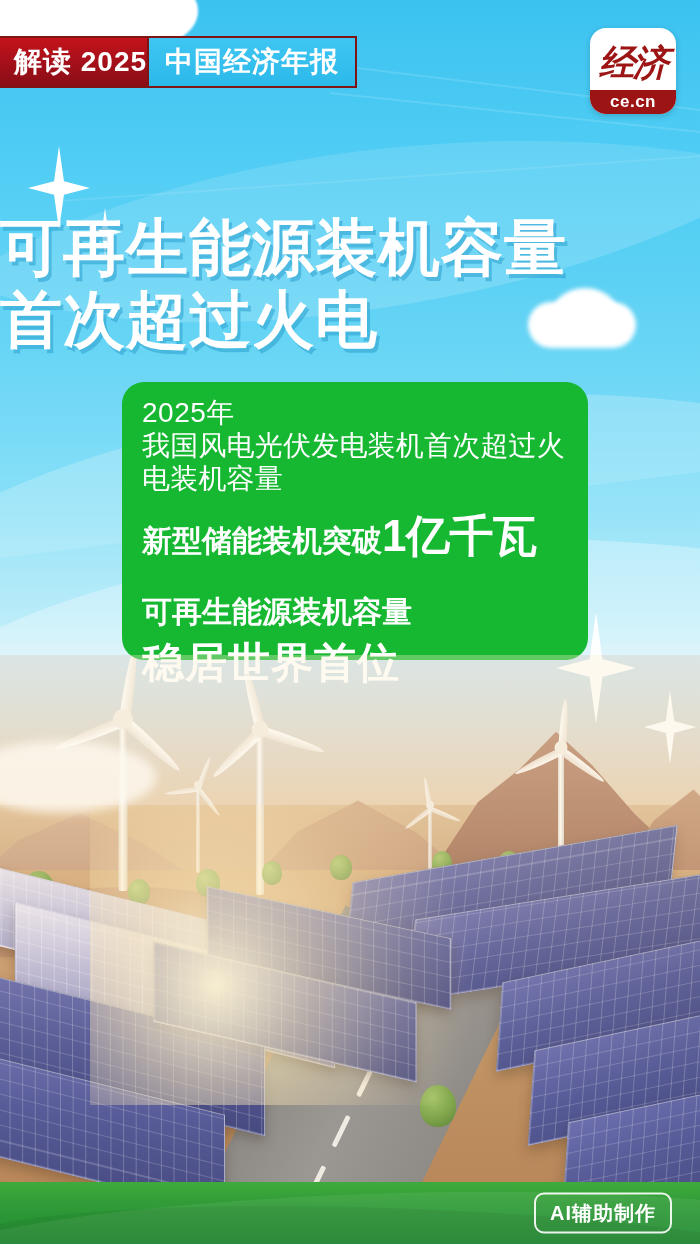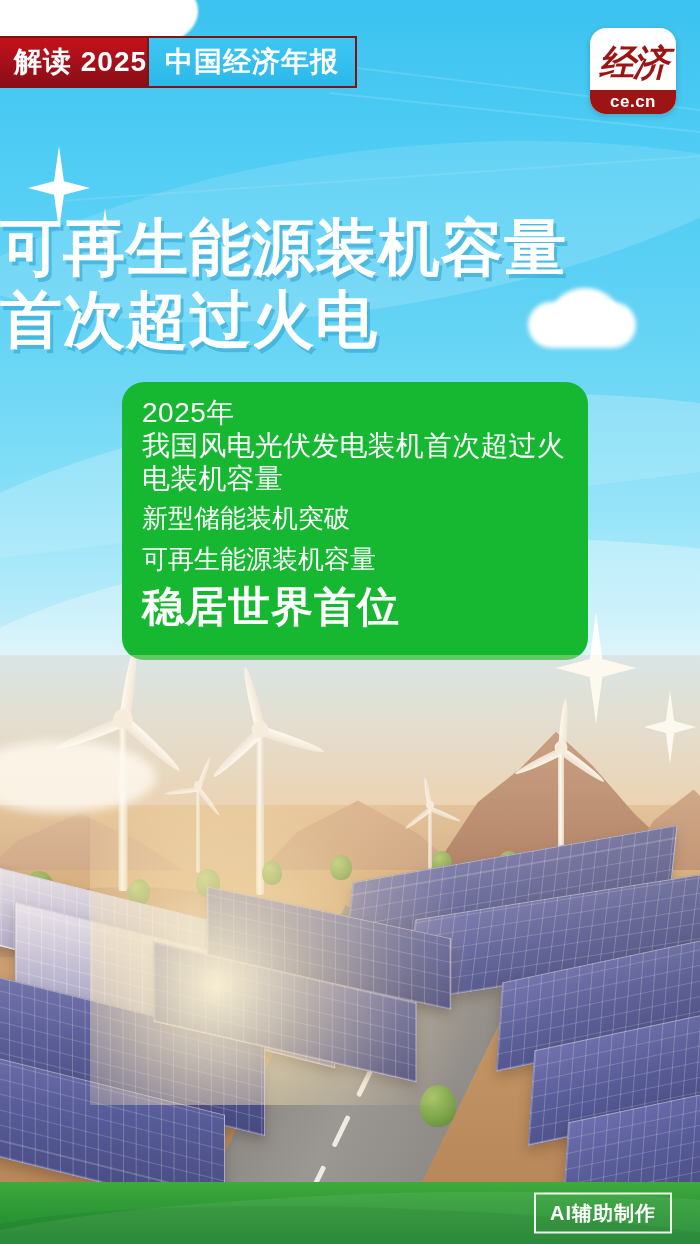--- a/index.html
+++ b/index.html
@@ -253,22 +253,23 @@
     letter-spacing: 0.2px;
   }
   .gc-row {
     display: flex;
     align-items: baseline;
     margin-top: 6px;
     white-space: nowrap;
   }
   .gc-small {
     color: #ffffff;
-    font-size: 26px;
-    font-weight: normal;
+    font-size: 30px;
+    font-weight: bold;
+    margin-top: 20px;
   }
   .gc-big {
     color: #ffffff;
     font-size: 44px;
     font-weight: bold;
     letter-spacing: -0.5px;
   }
   .gc-final {
     color: #ffffff;
     font-size: 42px;
@@ -440,21 +441,21 @@
     width: 860px; height: 80px;
     background: rgba(0,0,0,0.05);
     border-radius: 46% 54% 0 0 / 58% 62% 0 0;
     transform: rotate(1.5deg);
   }
   .ai-badge {
     position: absolute;
     right: 28px; top: 50%;
     transform: translateY(-50%);
     border: 2px solid rgba(255,255,255,0.9);
-    border-radius: 0;
+    border-radius: 10px;
     color: #ffffff;
     font-size: 20px;
     font-weight: bold;
     padding: 5px 14px;
     letter-spacing: 1px;
     white-space: nowrap;
     z-index: 2;
   }
 </style>
 </head>
@@ -499,20 +500,21 @@
     <div class="title-line">首次超过火电</div>
   </div>
 
   <div class="green-card">
     <div class="gc-line gc-year">2025年</div>
     <div class="gc-line gc-body">我国风电光伏发电装机首次超过火</div>
     <div class="gc-line gc-body">电装机容量</div>
 
     <div class="gc-row">
       <span class="gc-small">新型储能装机突破</span>
+      <span class="gc-big">1亿千瓦</span>
     </div>
 
     <div class="gc-row">
       <span class="gc-small">可再生能源装机容量</span>
     </div>
 
     <div class="gc-final">稳居世界首位</div>
   </div>
 
   <div class="photo">

